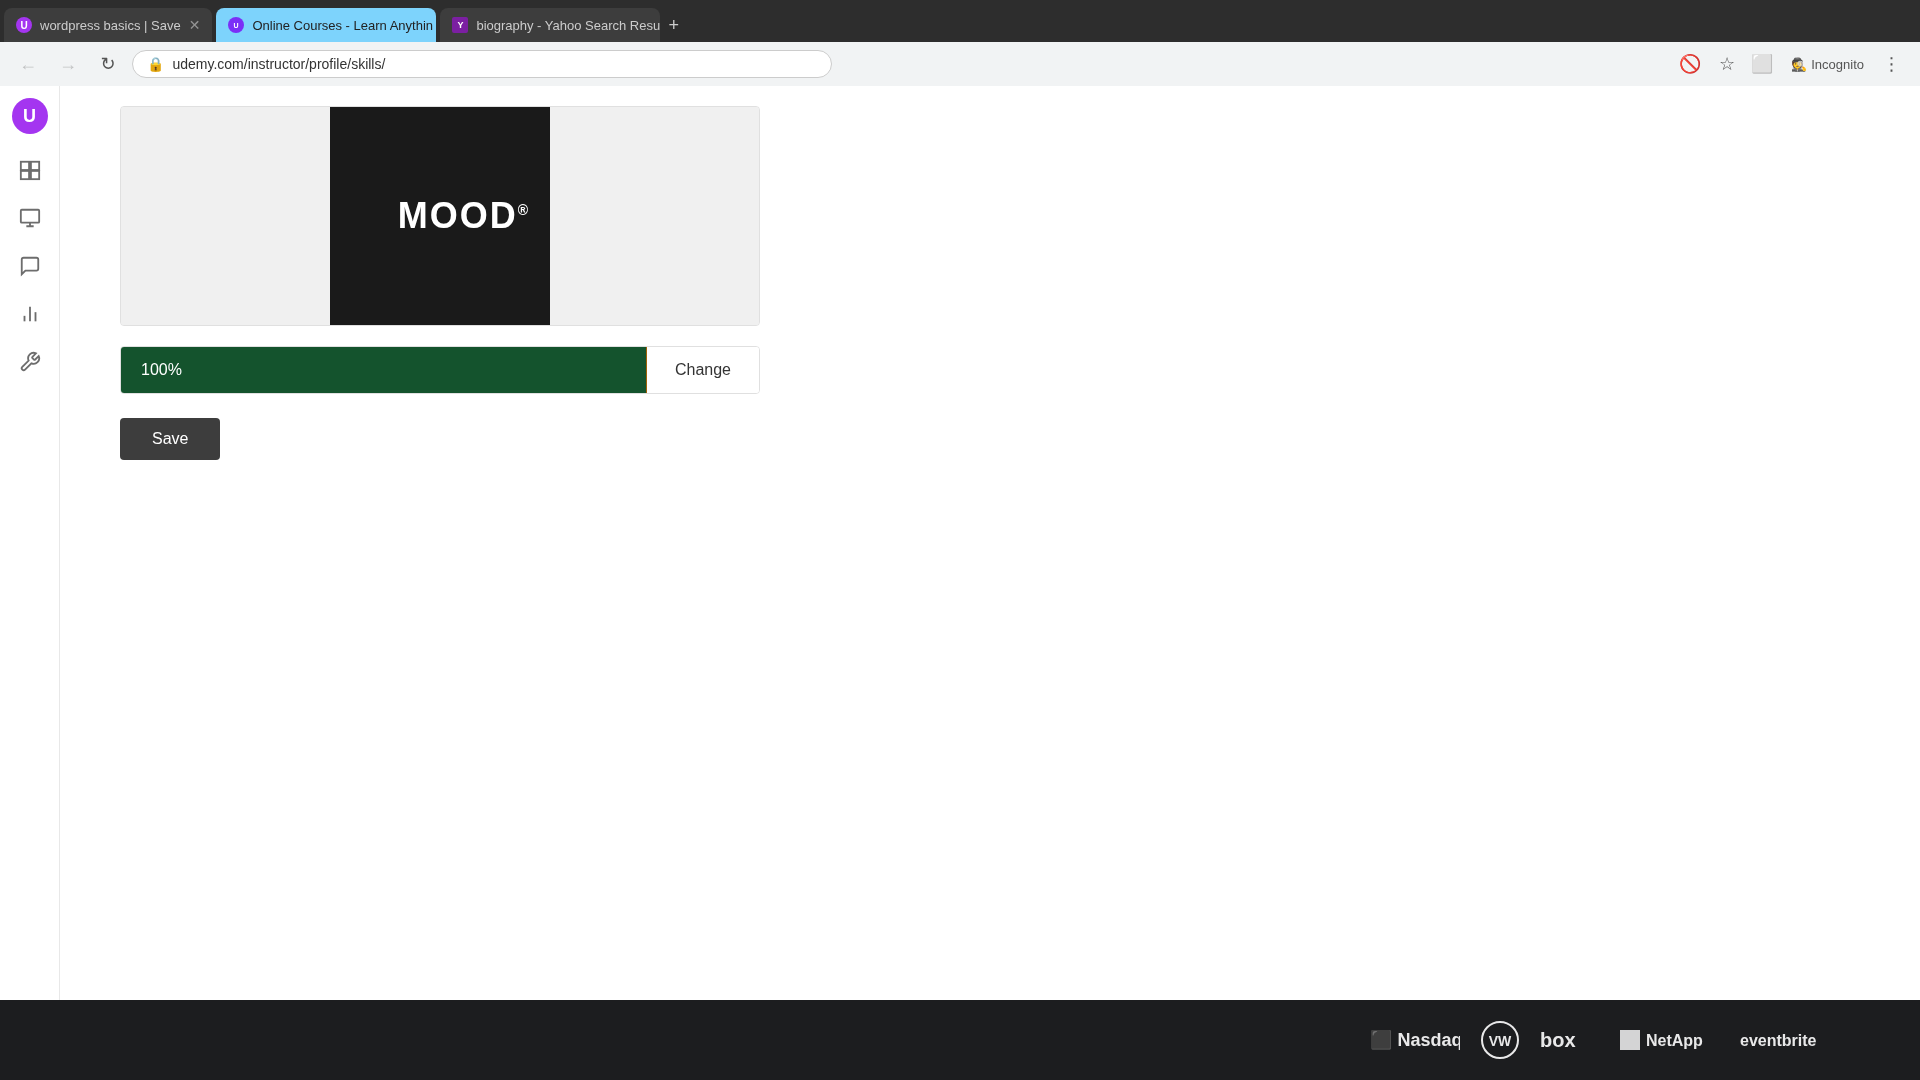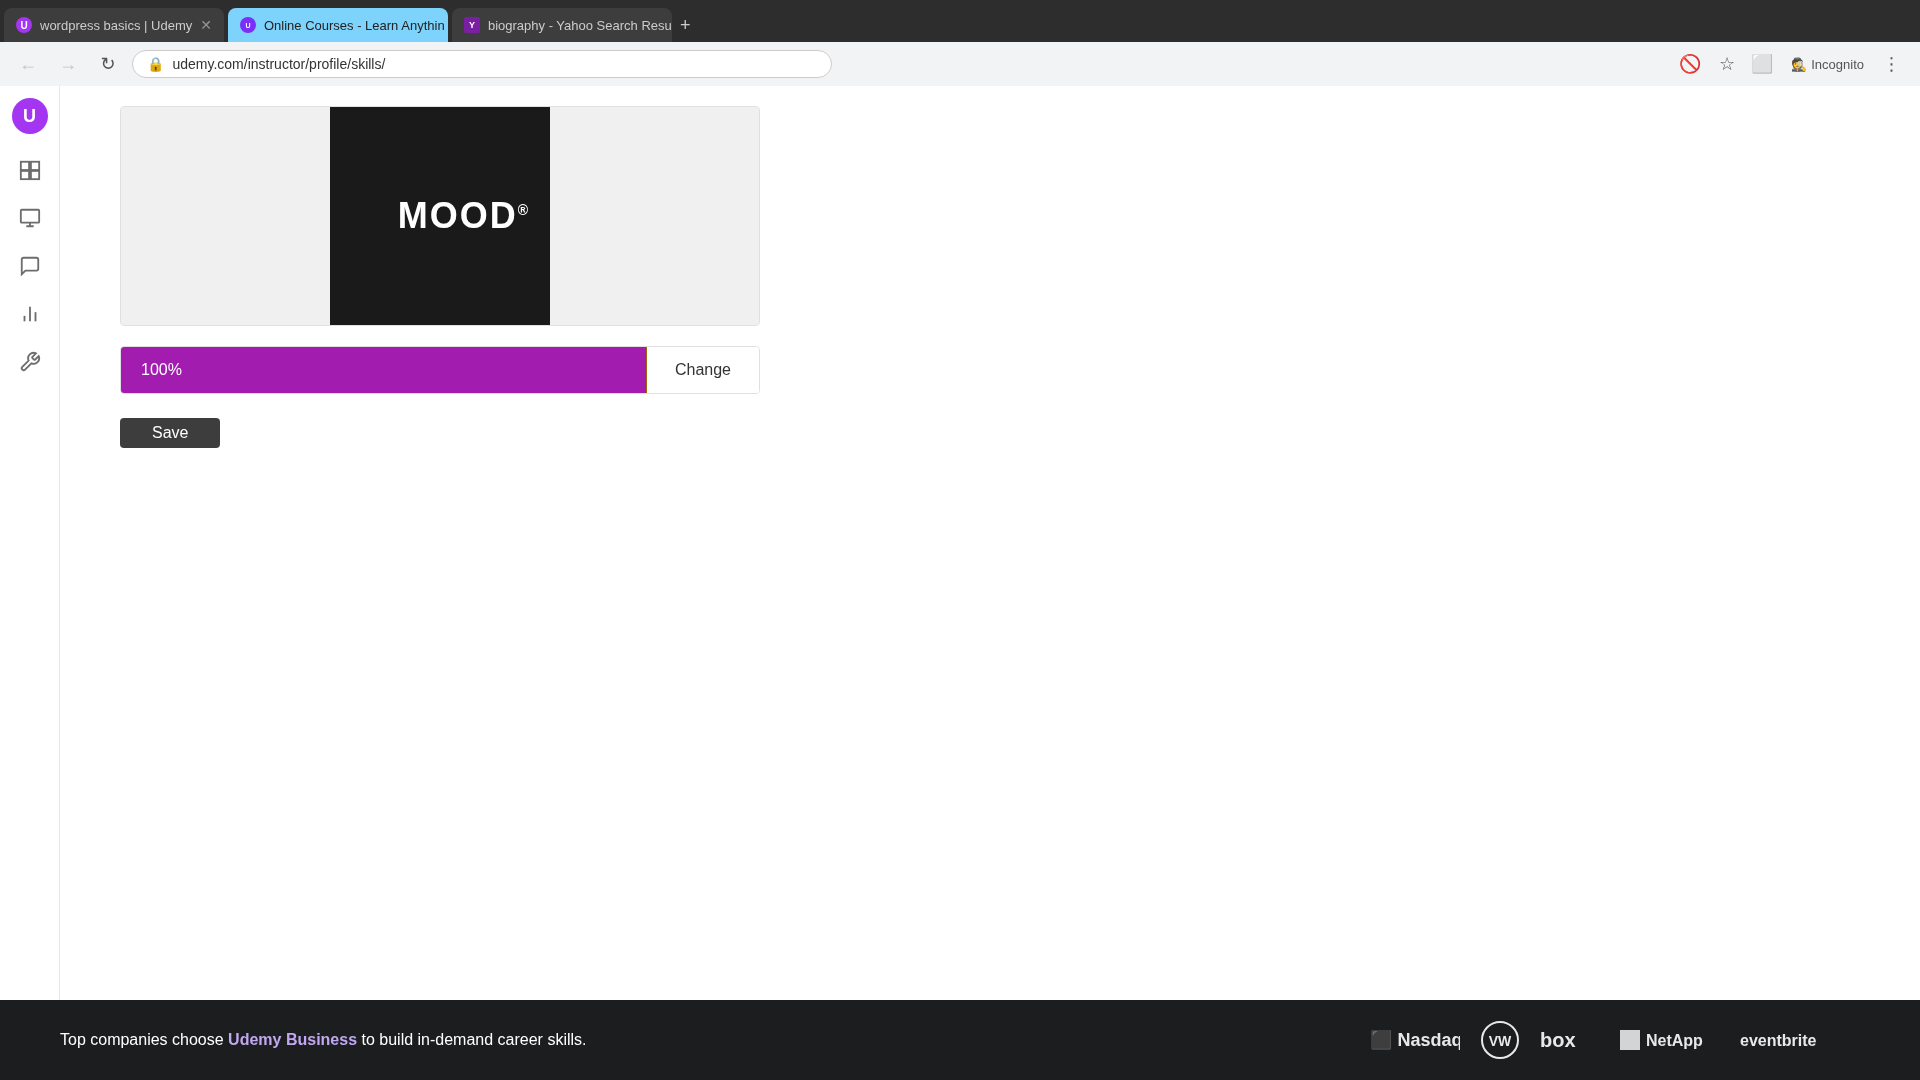--- a/index.html
+++ b/index.html
@@ -38,42 +38,42 @@
     
     .image-preview-container { width: 640px; background: #f7f7f7; border: 1px solid #e0e0e0; border-radius: 4px; overflow: hidden; position: relative; height: 220px; display: flex; }
     .image-preview-left { flex: 1; background: #f0f0f0; }
     .image-preview-center { width: 220px; background: #1a1a1a; display: flex; align-items: center; justify-content: center; padding-left: 48px; }
     .mood-logo { color: white; font-size: 36px; font-weight: bold; letter-spacing: 2px; }
     .mood-reg { font-size: 14px; vertical-align: super; }
     .image-preview-right { flex: 1; background: #f0f0f0; }
 
     
     .progress-row { width: 640px; display: flex; margin-top: 20px; border: 1px solid #e0e0e0; border-radius: 4px; overflow: hidden; height: 48px; }
-    .progress-bar-fill { background: #a21caf; flex: 1; display: flex; align-items: center; padding: 8px 20px; }
+    .progress-bar-fill { background: #14532d; flex: 1; display: flex; align-items: center; padding: 8px 20px; }
     .progress-text { color: white; font-size: 16px; }
     .change-btn { background: #fff; border: none; padding: 0 28px; font-size: 16px; color: #333; cursor: pointer; font-weight: 400; border-left: 1px solid #a16207; }
 
     
-    .save-btn { margin-top: 24px; background: #3d3d3d; color: white; border: none; padding: 6px 32px; font-size: 16px; cursor: pointer; border-radius: 4px; }
+    .save-btn { margin-top: 24px; background: #3d3d3d; color: white; border: none; padding: 12px 32px; font-size: 16px; cursor: pointer; border-radius: 4px; }
 
     
     .footer { background: #1c1d1f; color: #fff; padding: 0 60px; display: flex; align-items: center; height: 80px; gap: 0; position: fixed; bottom: 0; left: 0; right: 0; }
     .footer-text { font-size: 16px; color: #fff; white-space: nowrap; }
     .footer-link { color: #c0a7f0; text-decoration: none; font-weight: 600; }
     .footer-brands { display: flex; align-items: center; gap: 20px; margin-left: auto; }
     .brand-logo { color: #fff; font-size: 18px; font-weight: 700; opacity: 0.9; display: flex; align-items: center; gap: 4px; }
   </style>
 </head>
 <body>
 
 <div>
   <div class="tab-bar">
     <div class="tab">
       <div class="tab-favicon udemy" style="background:#a435f0;width:16px;height:16px;border-radius:50%;color:white;font-size:10px;display:flex;align-items:center;justify-content:center;font-weight:bold;">U</div>
-      <span>wordpress basics | Udemy</span>
+      <span>wordpress basics | Save</span>
       <span class="tab-close">✕</span>
     </div>
     <div class="tab active">
       <div class="tab-favicon" style="width:16px;height:16px;background:#7b2ff7;border-radius:50%;display:flex;align-items:center;justify-content:center;">
         <svg width="10" height="10" viewBox="0 0 10 10">
             <circle cx="5" cy="5" r="5" fill="#7b2ff7"></circle>
             <text x="5" y="8" text-anchor="middle" fill="white" font-size="7" font-weight="bold">U</text>
           </svg>
       </div>
       <span>Online Courses - Learn Anythin</span>
@@ -177,23 +177,20 @@
       
       <button class="save-btn">Save</button>
 
     </div>
 
     <div style="height: 80px;"></div>
   </main>
 </div>
 
 <footer class="footer">
-  <p class="footer-text">
-    <span>Top companies choose </span><a class="footer-link" href="#">Udemy Business</a><span> to build in-demand career skills.</span>
-  </p>
   <div class="footer-brands">
     <div class="brand-logo">
       <svg width="90" height="24" viewBox="0 0 90 24">
           <text x="0" y="18" fill="white" font-size="18" font-weight="700" font-family="sans-serif">⬛ Nasdaq</text>
         </svg>
     </div>
     <div class="brand-logo">
       <svg width="40" height="40" viewBox="0 0 40 40">
           <circle cx="20" cy="20" r="18" fill="none" stroke="white" stroke-width="2"></circle>
           <text x="20" y="26" text-anchor="middle" fill="white" font-size="14" font-weight="bold" font-family="sans-serif">VW</text>

